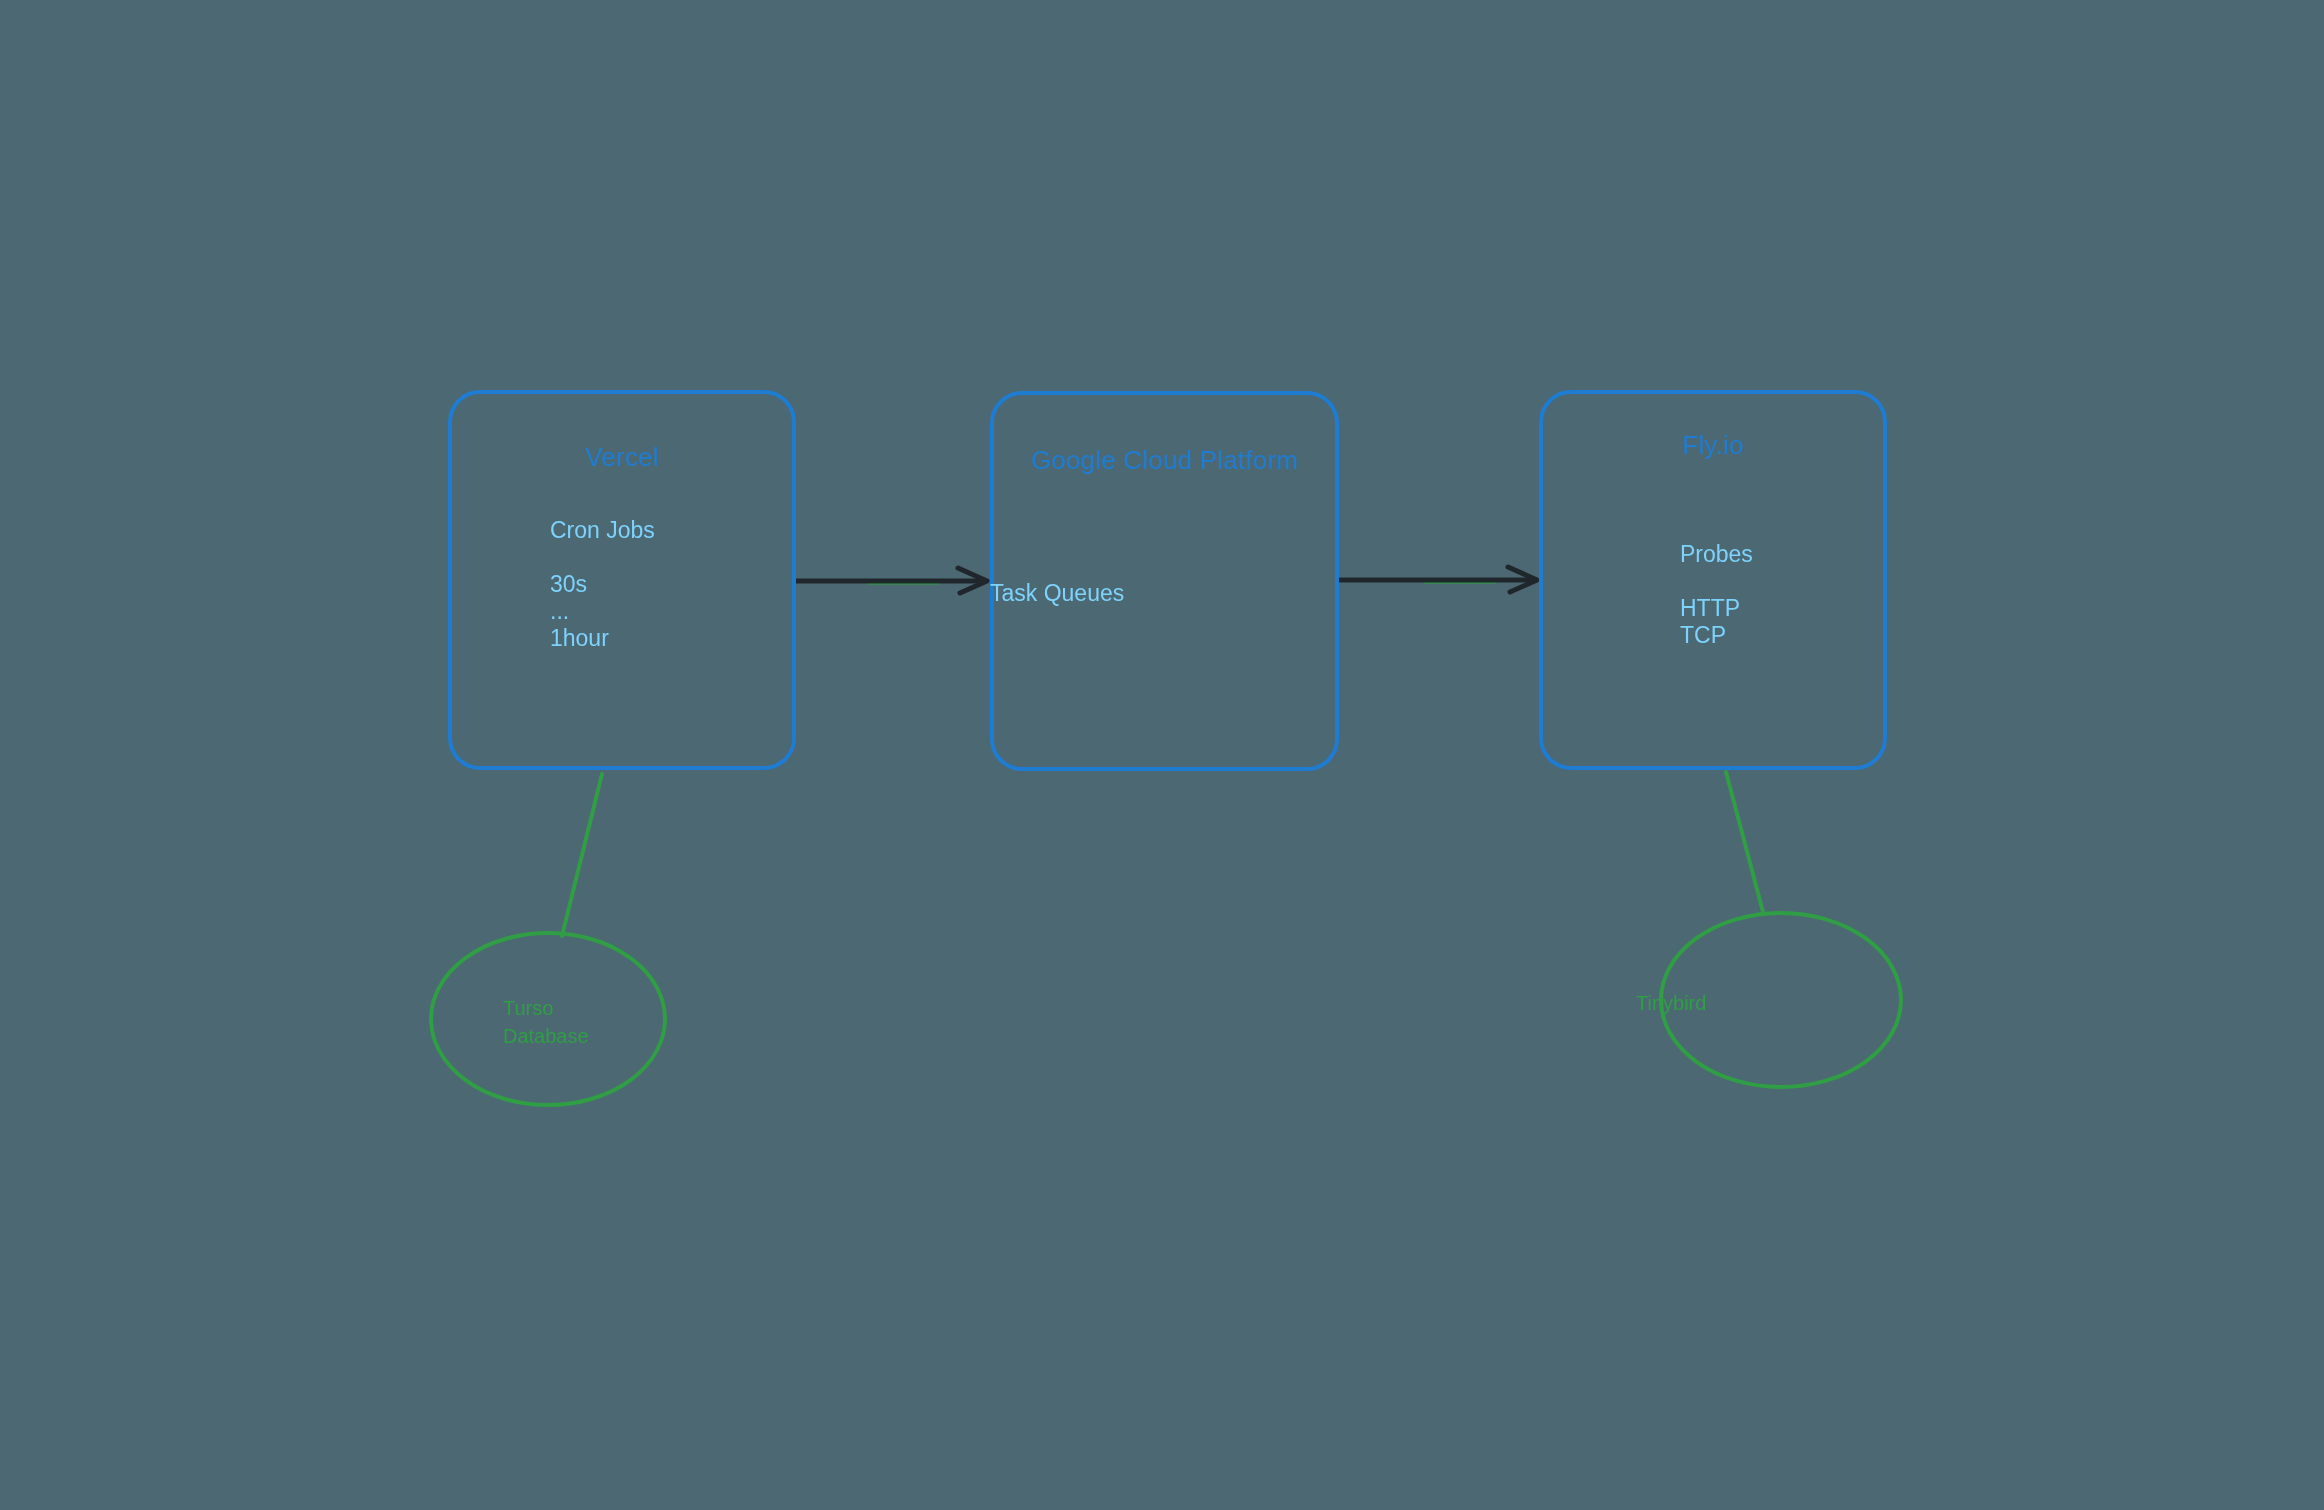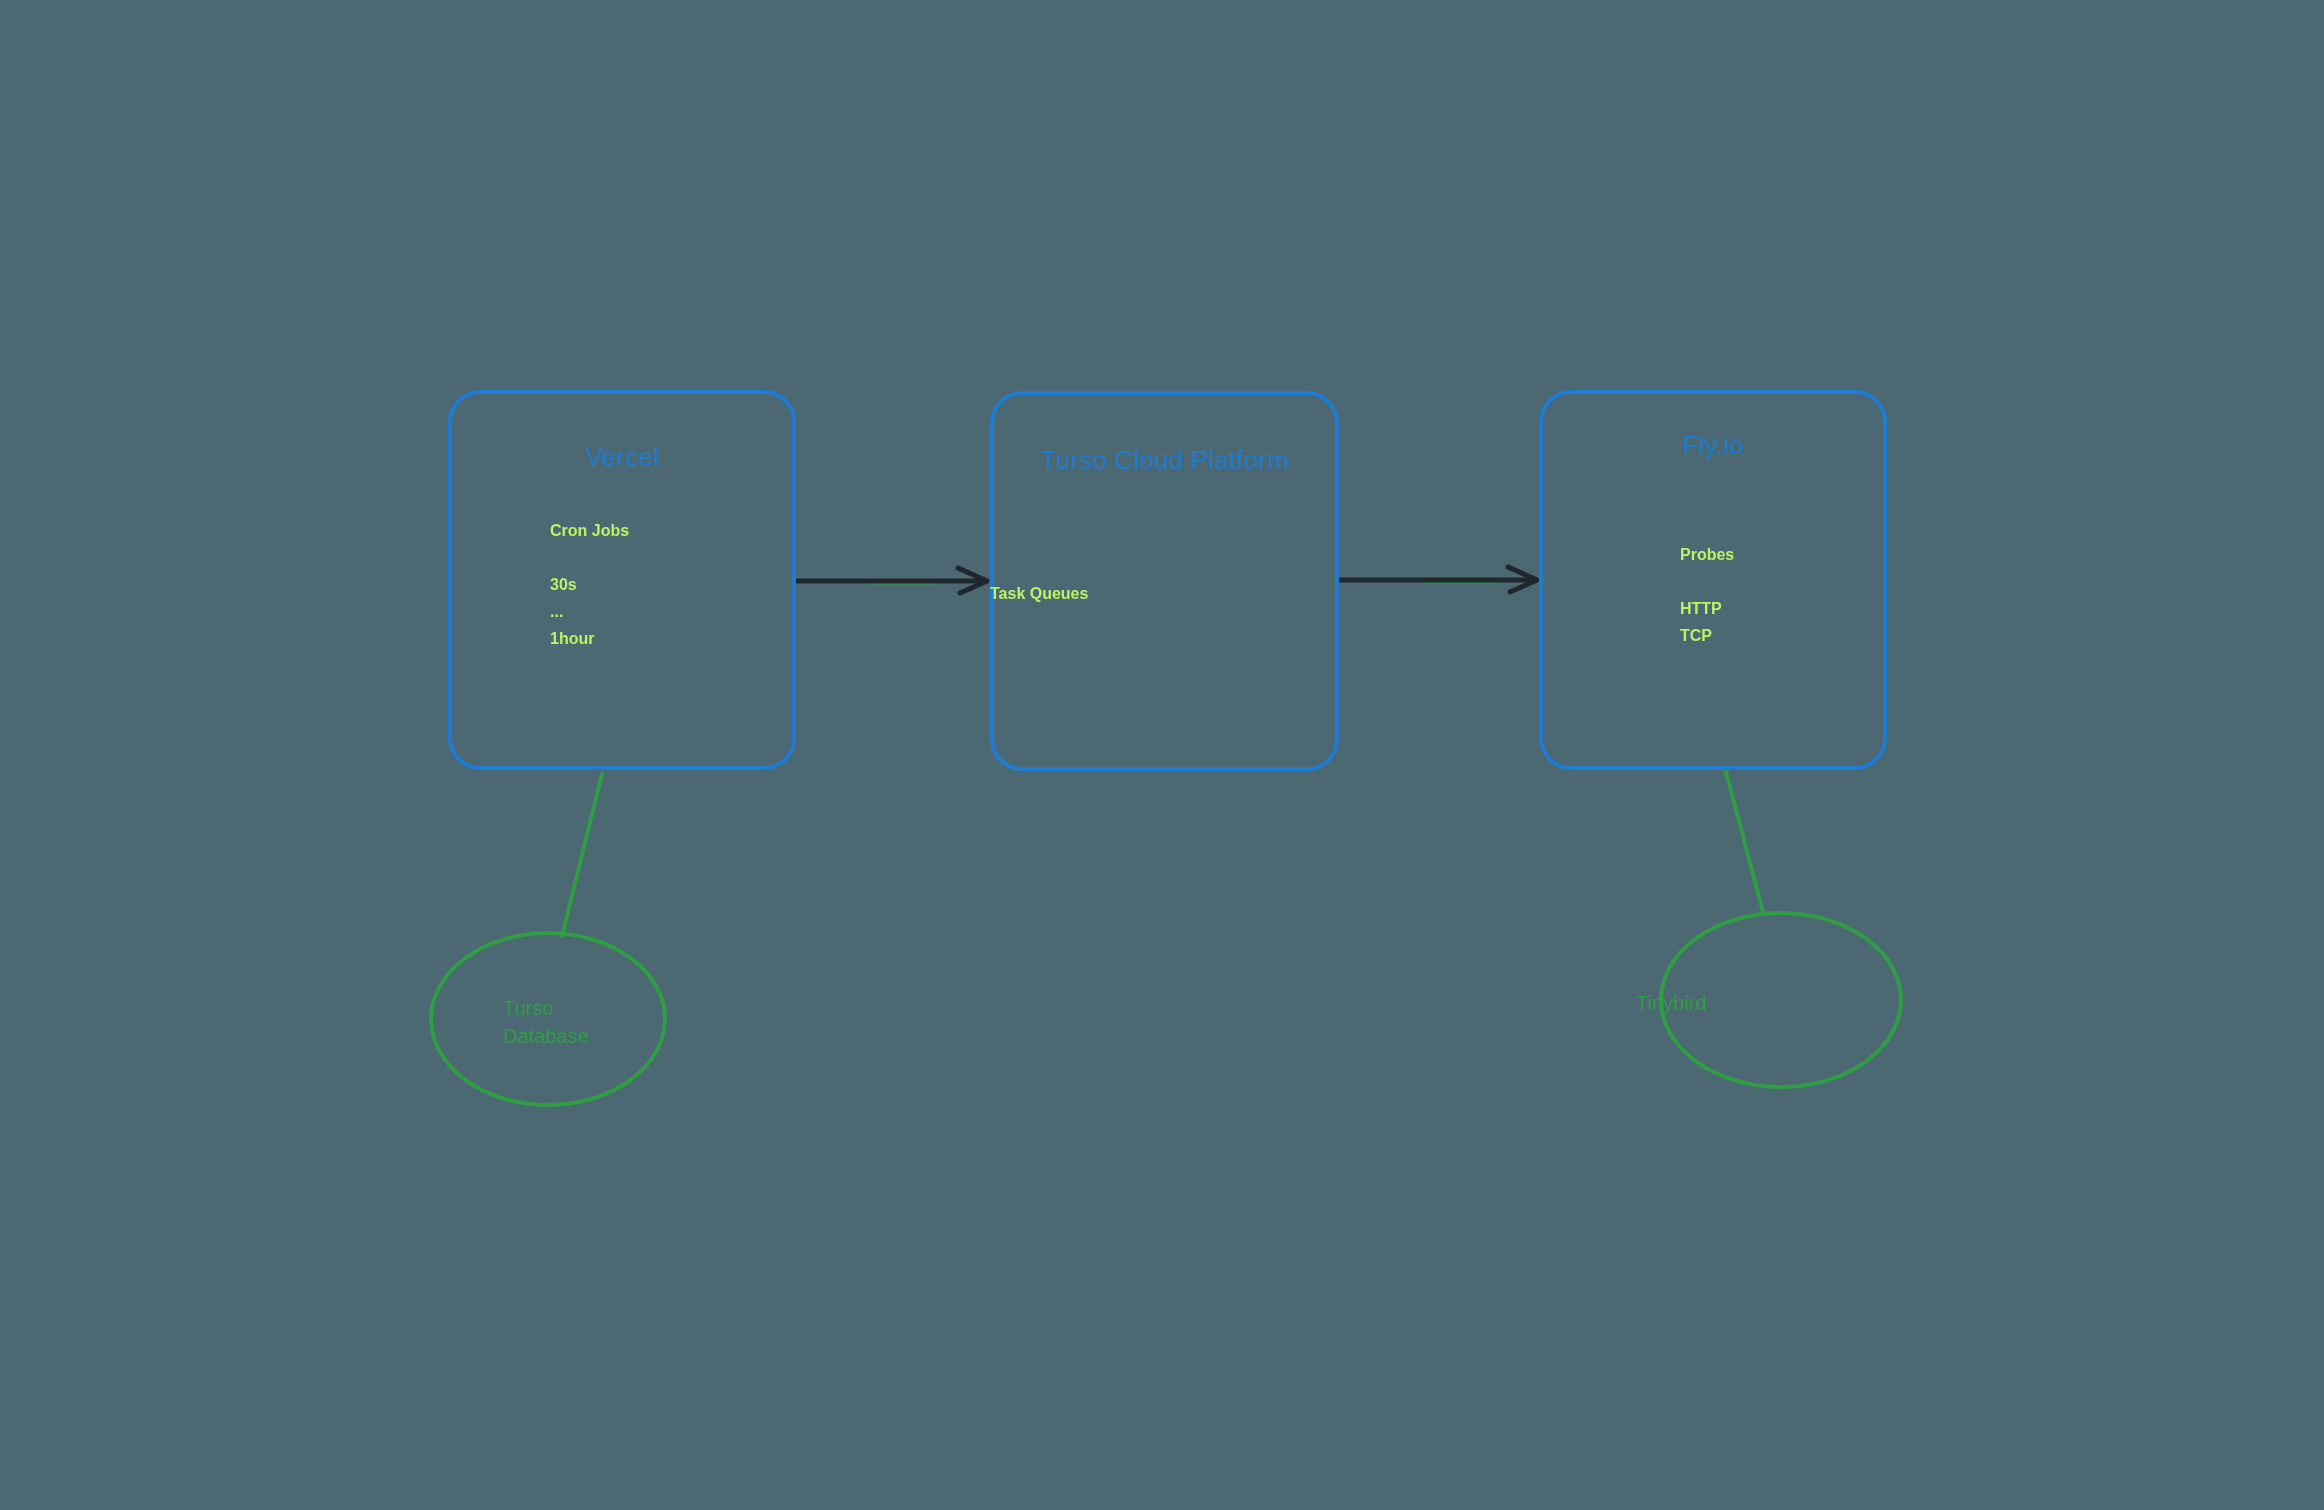--- a/index.html
+++ b/index.html
@@ -38,25 +38,24 @@
     left: 0;
     width: 100%;
     text-align: center;
     font-size: 26px;
     line-height: 27px;
     color: #1e7cd2;
     letter-spacing: 0.2px;
   }
   .node-body {
     position: absolute;
-    font-size: 16px;
+    font-size: 23px;
     line-height: 27px;
     white-space: pre-line;
-    color: #bef264;
-    font-weight: bold;
+    color: #7dd3fc;
   }
   .node-body.centered {
     left: 0;
     width: 100%;
     text-align: left;
   }
   .store-label {
     position: absolute;
     font-size: 20px;
     line-height: 28px;
@@ -111,21 +110,21 @@
     <div class="node-title">Vercel</div>
     <div class="node-body">Cron Jobs
 
 30s
 ...
 1hour</div>
   </div>
 
   <div class="node" id="node-gcp">
     <div class="node-border"></div>
-    <div class="node-title">Turso Cloud Platform</div>
+    <div class="node-title">Google Cloud Platform</div>
     <div class="node-body centered">Task Queues</div>
   </div>
 
   <div class="node" id="node-flyio">
     <div class="node-border"></div>
     <div class="node-title">Fly.io</div>
     <div class="node-body">Probes
 
 HTTP
 TCP</div>

